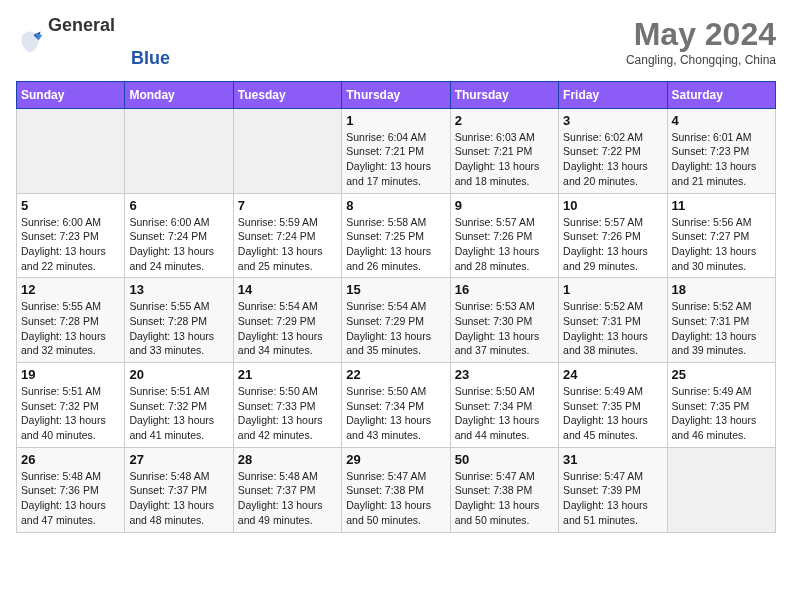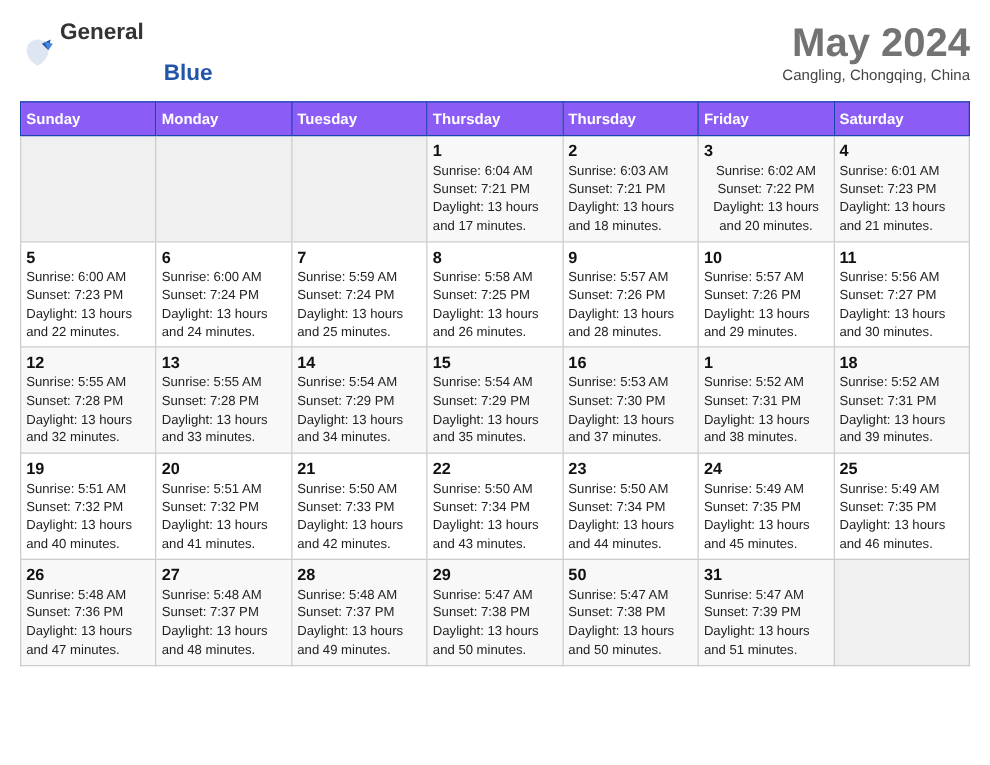--- a/index.html
+++ b/index.html
@@ -136,21 +136,21 @@
         </td>
         <td>
           <div class="day-number">2</div>
           <div class="day-info" style="white-space: pre-line;">Sunrise: 6:03 AM
 Sunset: 7:21 PM
 Daylight: 13 hours
 and 18 minutes.</div>
         </td>
         <td>
           <div class="day-number">3</div>
-          <div class="day-info" style="white-space: pre-line; text-align: center;">Sunrise: 6:02 AM
+          <div class="day-info" style="white-space: pre-line;">Sunrise: 6:02 AM
 Sunset: 7:22 PM
 Daylight: 13 hours
 and 20 minutes.</div>
         </td>
         <td>
           <div class="day-number">4</div>
           <div class="day-info" style="white-space: pre-line;">Sunrise: 6:01 AM
 Sunset: 7:23 PM
 Daylight: 13 hours
 and 21 minutes.</div>

